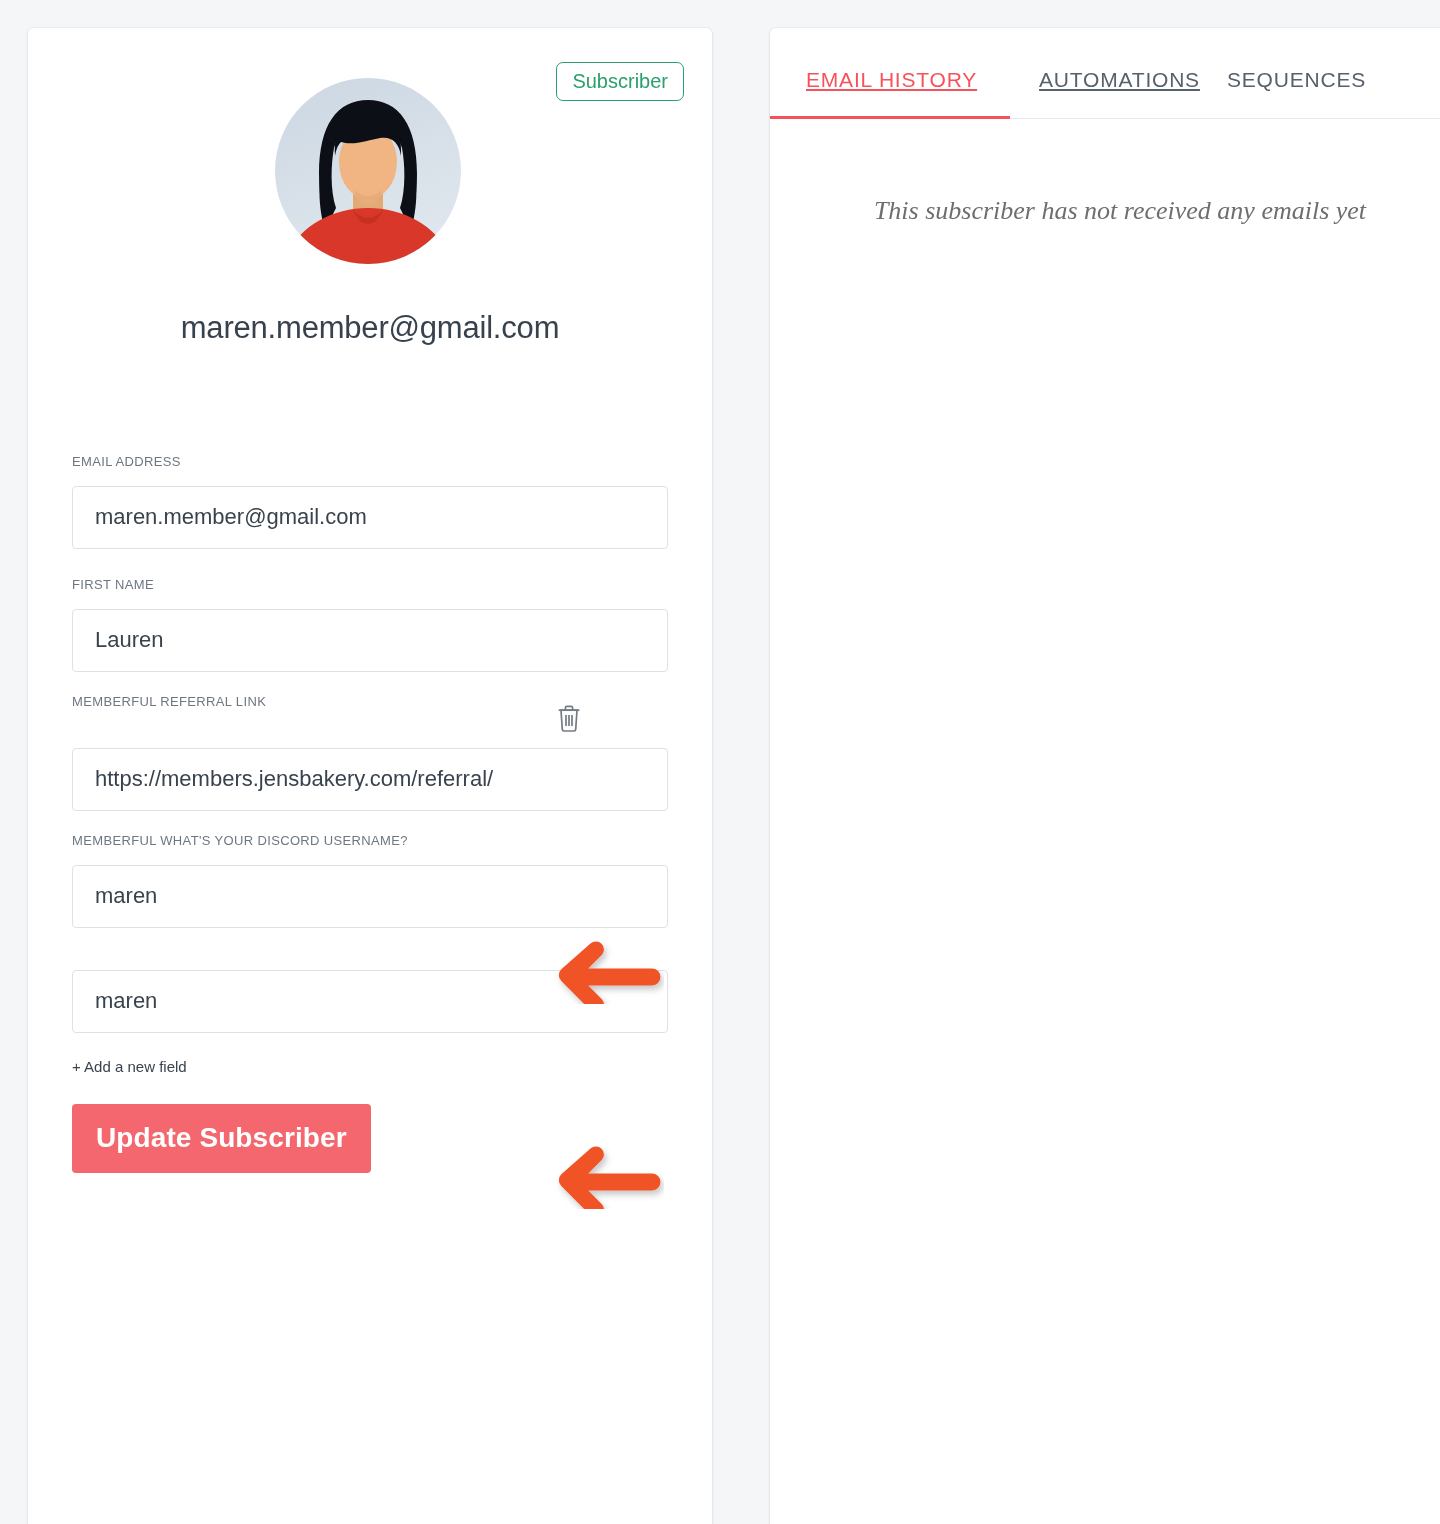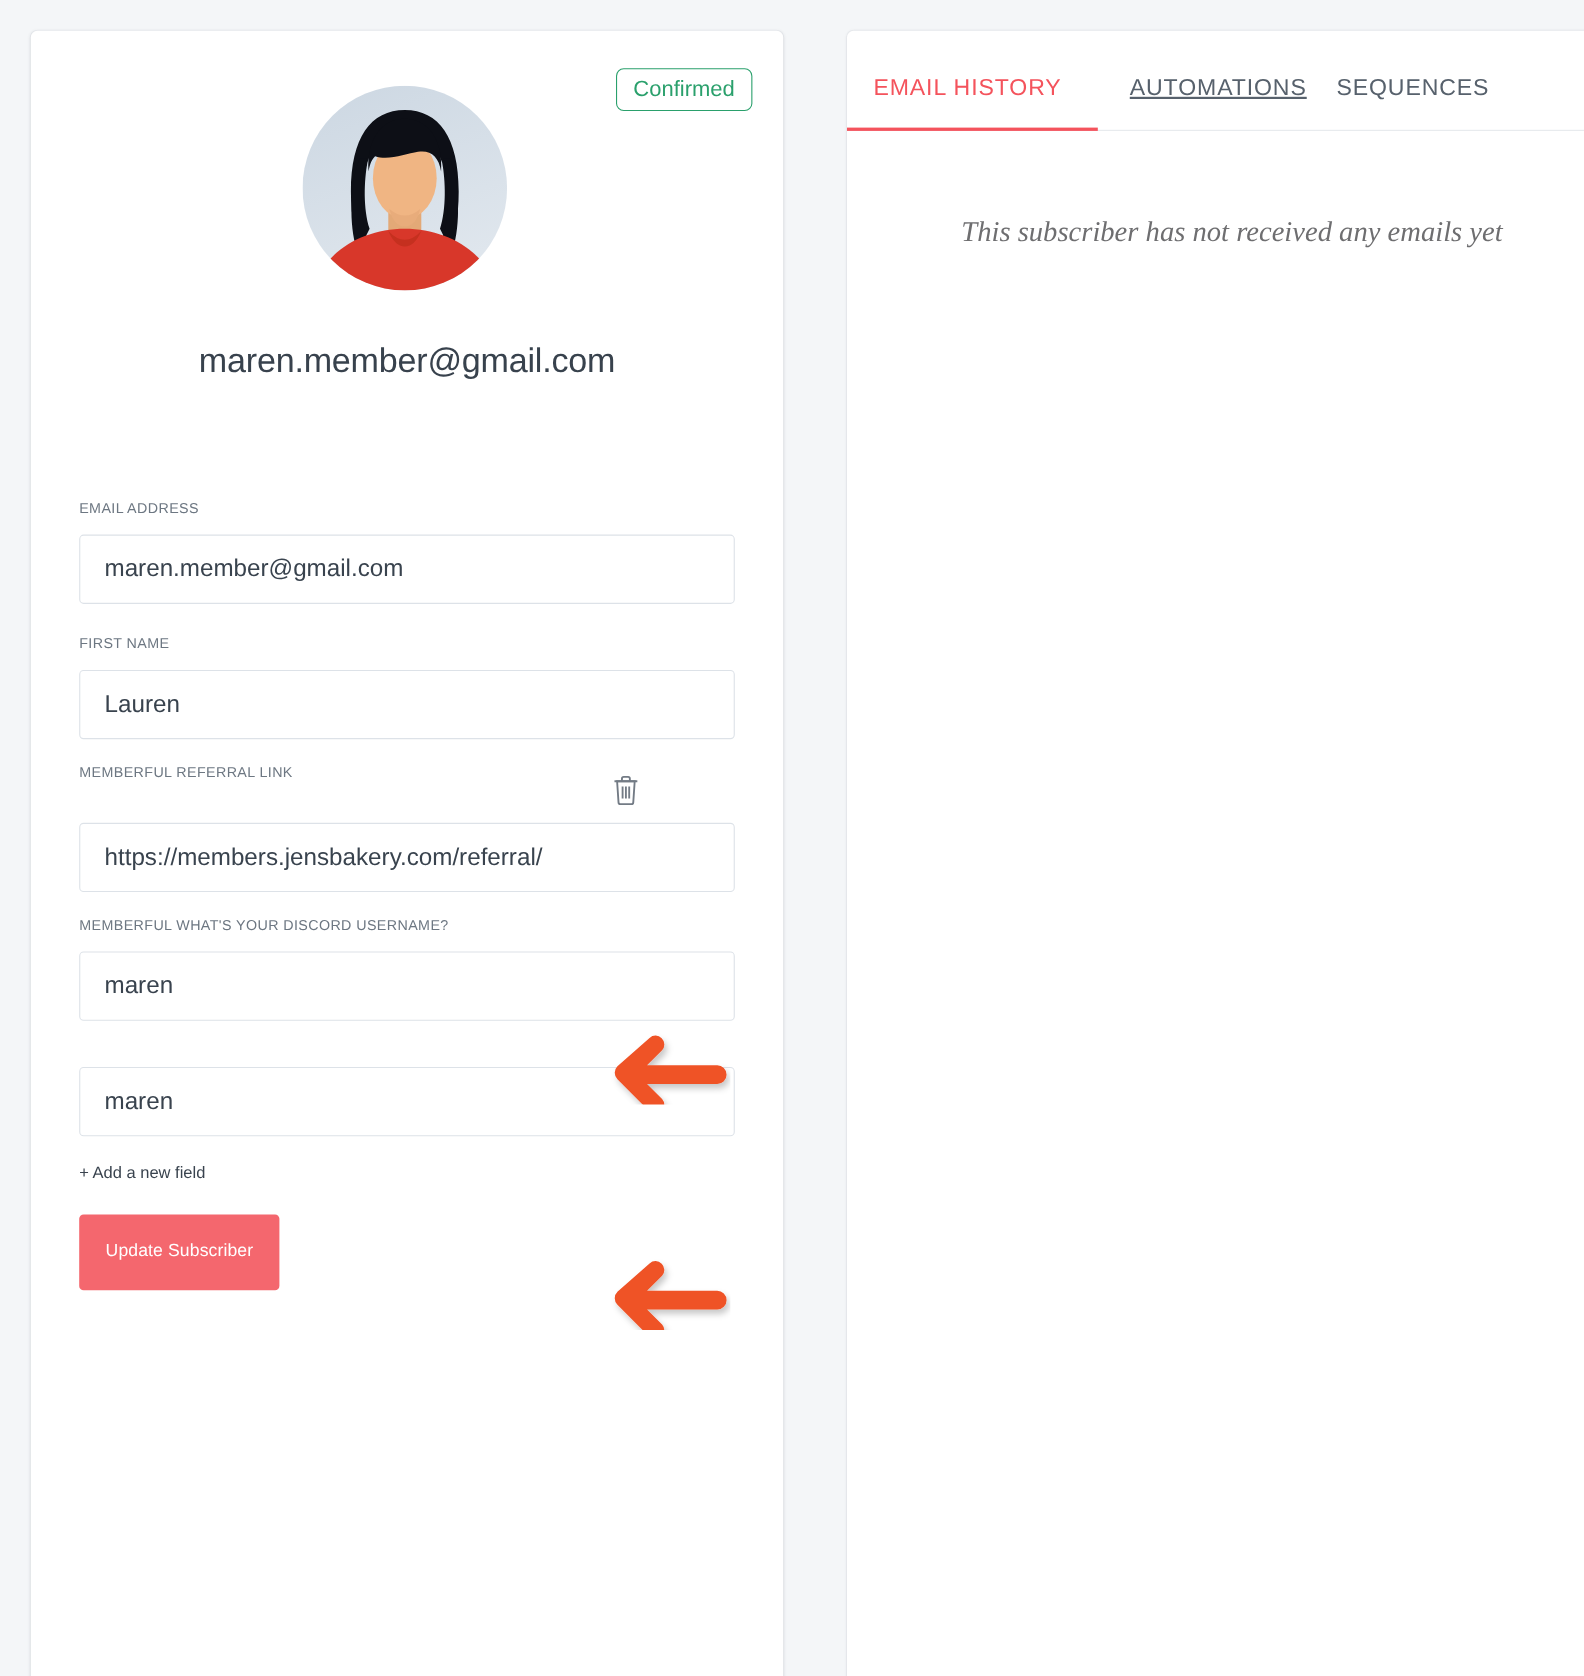--- a/index.html
+++ b/index.html
@@ -139,23 +139,24 @@
   .update-btn {
     display: block;
     margin-top: 28px;
     padding: 0 24px;
     height: 69px;
     background: #f4676e;
     color: #ffffff;
     border: 0;
     border-radius: 4px;
     font-family: "Liberation Sans", sans-serif;
-    font-size: 16px;
+    font-size: 28px;
     cursor: pointer;
     letter-spacing: 0.1px;
+    font-weight: bold;
   }
 
   
   .right-card {
     position: absolute;
     left: 770px;
     top: 28px;
     width: 700px;
     height: 1496px;
     background: #ffffff;
@@ -178,21 +179,21 @@
     text-transform: uppercase;
     color: #57616c;
     background: none;
     border: 0;
     font-family: "Liberation Sans", sans-serif;
     cursor: pointer;
     padding: 0 0 26px 0;
     position: relative;
     white-space: nowrap;
   }
-  .tab:nth-child(1) { margin-left: 24px; }
+  .tab:nth-child(1) { margin-left: 36px; text-decoration: underline; }
   .tab:nth-child(2) { margin-left: 62px; text-decoration: underline; }
   .tab:nth-child(3) { margin-left: 27px; }
 
   .tab.active { color: #f4535c; }
   .tab.active::after {
     content: "";
     position: absolute;
     left: -36px;
     right: -33px;
     bottom: -1px;
@@ -221,21 +222,21 @@
   .arrow-1 { left: 552px; top: 938px; }
   .arrow-2 { left: 552px; top: 1143px; }
 </style>
 </head>
 <body>
 
 <div class="page">
 
   <div class="left-card">
 
-    <div class="badge-confirmed">Confirmed</div>
+    <div class="badge-confirmed">Subscriber</div>
 
     <div class="avatar-wrap">
       <svg viewBox="0 0 186 186" xmlns="http://www.w3.org/2000/svg">
         <defs>
           <linearGradient id="avbg" x1="0" y1="0" x2="0.4" y2="1">
             <stop offset="0%" stop-color="#ccd7e2"></stop>
             <stop offset="100%" stop-color="#dfe6ed"></stop>
           </linearGradient>
           <clipPath id="avclip">
               <circle cx="93" cy="93" r="93"></circle>

